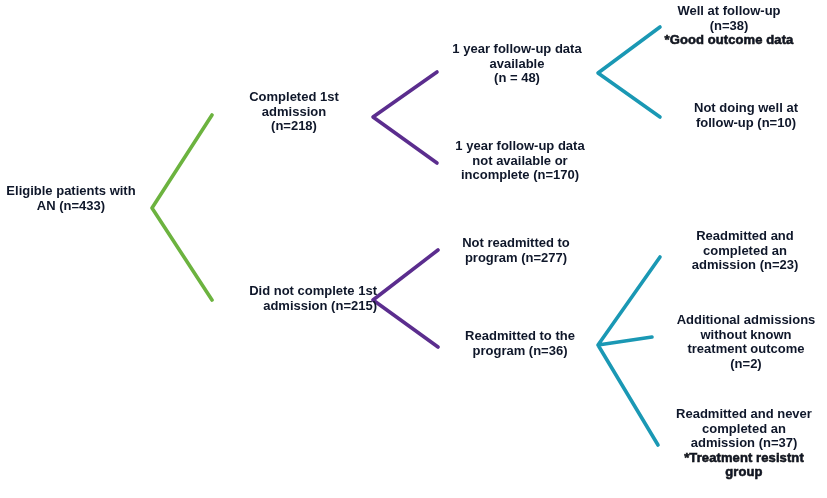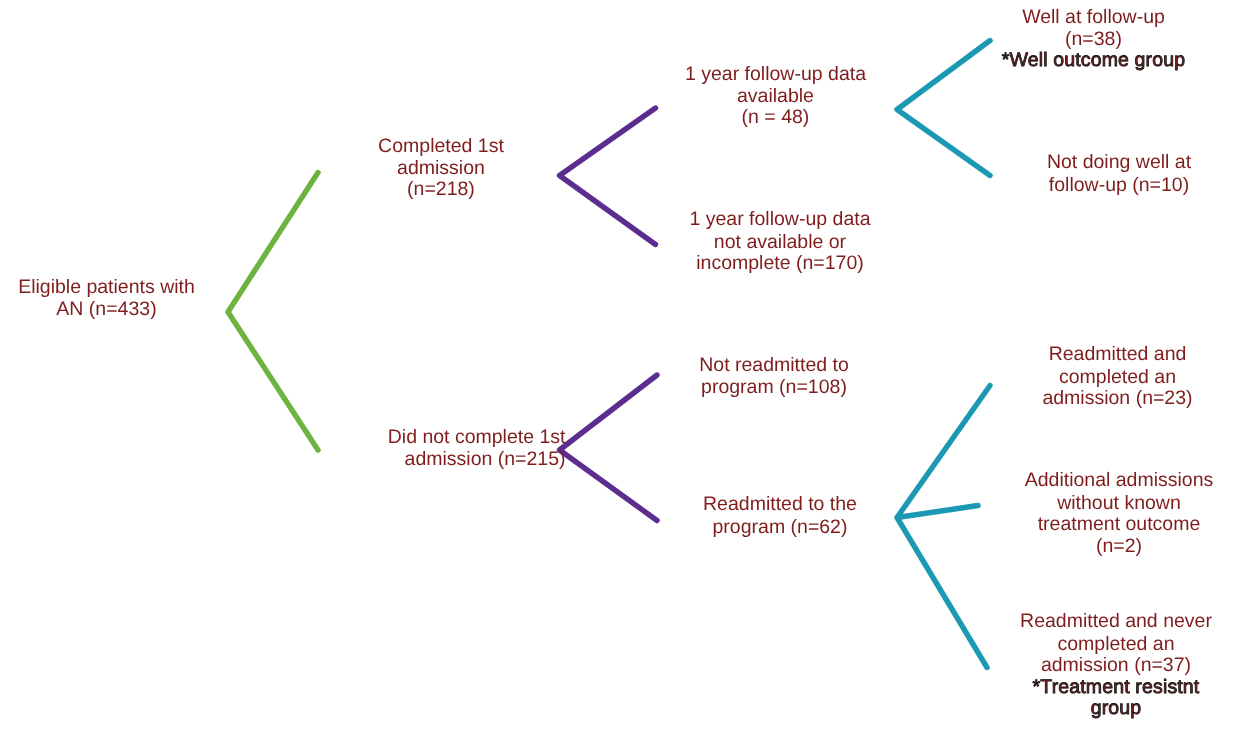--- a/index.html
+++ b/index.html
@@ -2,22 +2,22 @@
 <html><head>
 <meta charset="utf-8">
 <style>
   html,body{margin:0;padding:0;background:#ffffff;}
   #stage{
     position:relative;width:827px;height:498px;background:#ffffff;overflow:hidden;
     font-family:"Liberation Sans",sans-serif;
   }
   #branches{position:absolute;left:0;top:0;width:827px;height:498px;}
   .node{
-    position:absolute;text-align:center;color:#7f1d1d;
-    font-size:13px;font-weight:400;line-height:1.12;
+    position:absolute;text-align:center;color:#0f172a;
+    font-size:13px;font-weight:700;line-height:1.12;
   }
   .node span{display:block;white-space:pre-line;}
   .node .starred{
     -webkit-text-stroke:0.55px #111;
     letter-spacing:0.1px;
   }
   path{fill:none;stroke-width:3.6;stroke-linecap:round;stroke-linejoin:round;}
 </style>
 </head>
 <body>
@@ -51,41 +51,41 @@
 
   <div class="node" style="left:433px;top:139px;width:174px;">
     <span>1 year follow-up data
 not available or
 incomplete (n=170)</span>
   </div>
 
   <div class="node" style="left:634px;top:4px;width:190px;">
     <span>Well at follow-up
 (n=38)</span>
-    <span class="starred">*Well outcome group</span>
+    <span class="starred">*Good outcome data</span>
   </div>
 
   <div class="node" style="left:659px;top:101px;width:174px;">
     <span>Not doing well at
 follow-up (n=10)</span>
   </div>
 
   <div class="node" style="left:203px;top:284px;width:174px;text-align:right;">
     <span>Did not complete 1st
 admission (n=215)</span>
   </div>
 
   <div class="node" style="left:429px;top:236px;width:174px;">
     <span>Not readmitted to
-program (n=108)</span>
+program (n=277)</span>
   </div>
 
   <div class="node" style="left:433px;top:329px;width:174px;">
     <span>Readmitted to the
-program (n=62)</span>
+program (n=36)</span>
   </div>
 
   <div class="node" style="left:658px;top:229px;width:174px;">
     <span>Readmitted and
 completed an
 admission (n=23)</span>
   </div>
 
   <div class="node" style="left:659px;top:313px;width:174px;">
     <span>Additional admissions

